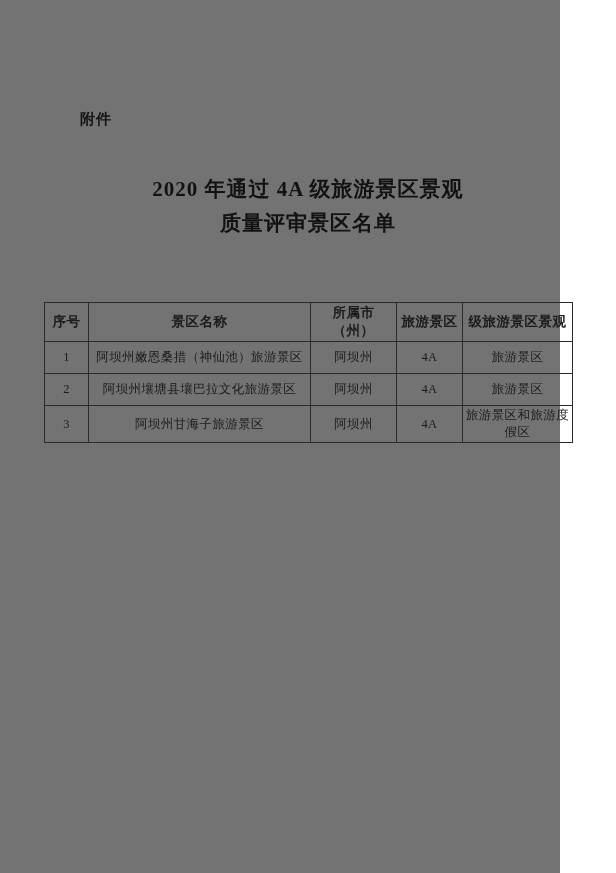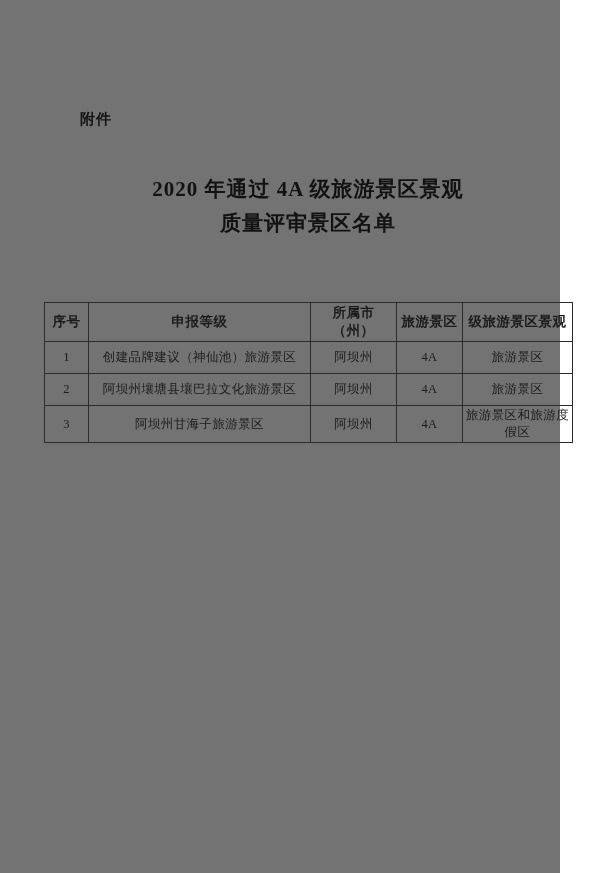--- a/index.html
+++ b/index.html
@@ -98,30 +98,30 @@
     <colgroup>
       <col class="c-index">
       <col class="c-name">
       <col class="c-city">
       <col class="c-level">
       <col class="c-brand">
     </colgroup>
     <thead>
       <tr>
         <th>序号</th>
-        <th>申报等级</th>
+        <th>景区名称</th>
         <th>所属市（州）</th>
         <th>旅游景区</th>
         <th>级旅游景区景观</th>
       </tr>
     </thead>
     <tbody>
       <tr>
         <td class="cell-index">1</td>
-        <td class="cell-name">创建品牌建议（神仙池）旅游景区</td>
+        <td class="cell-name">阿坝州嫩恩桑措（神仙池）旅游景区</td>
         <td>阿坝州</td>
         <td>4A</td>
         <td>旅游景区</td>
       </tr>
       <tr>
         <td class="cell-index">2</td>
         <td class="cell-name">阿坝州壤塘县壤巴拉文化旅游景区</td>
         <td>阿坝州</td>
         <td>4A</td>
         <td>旅游景区</td>

